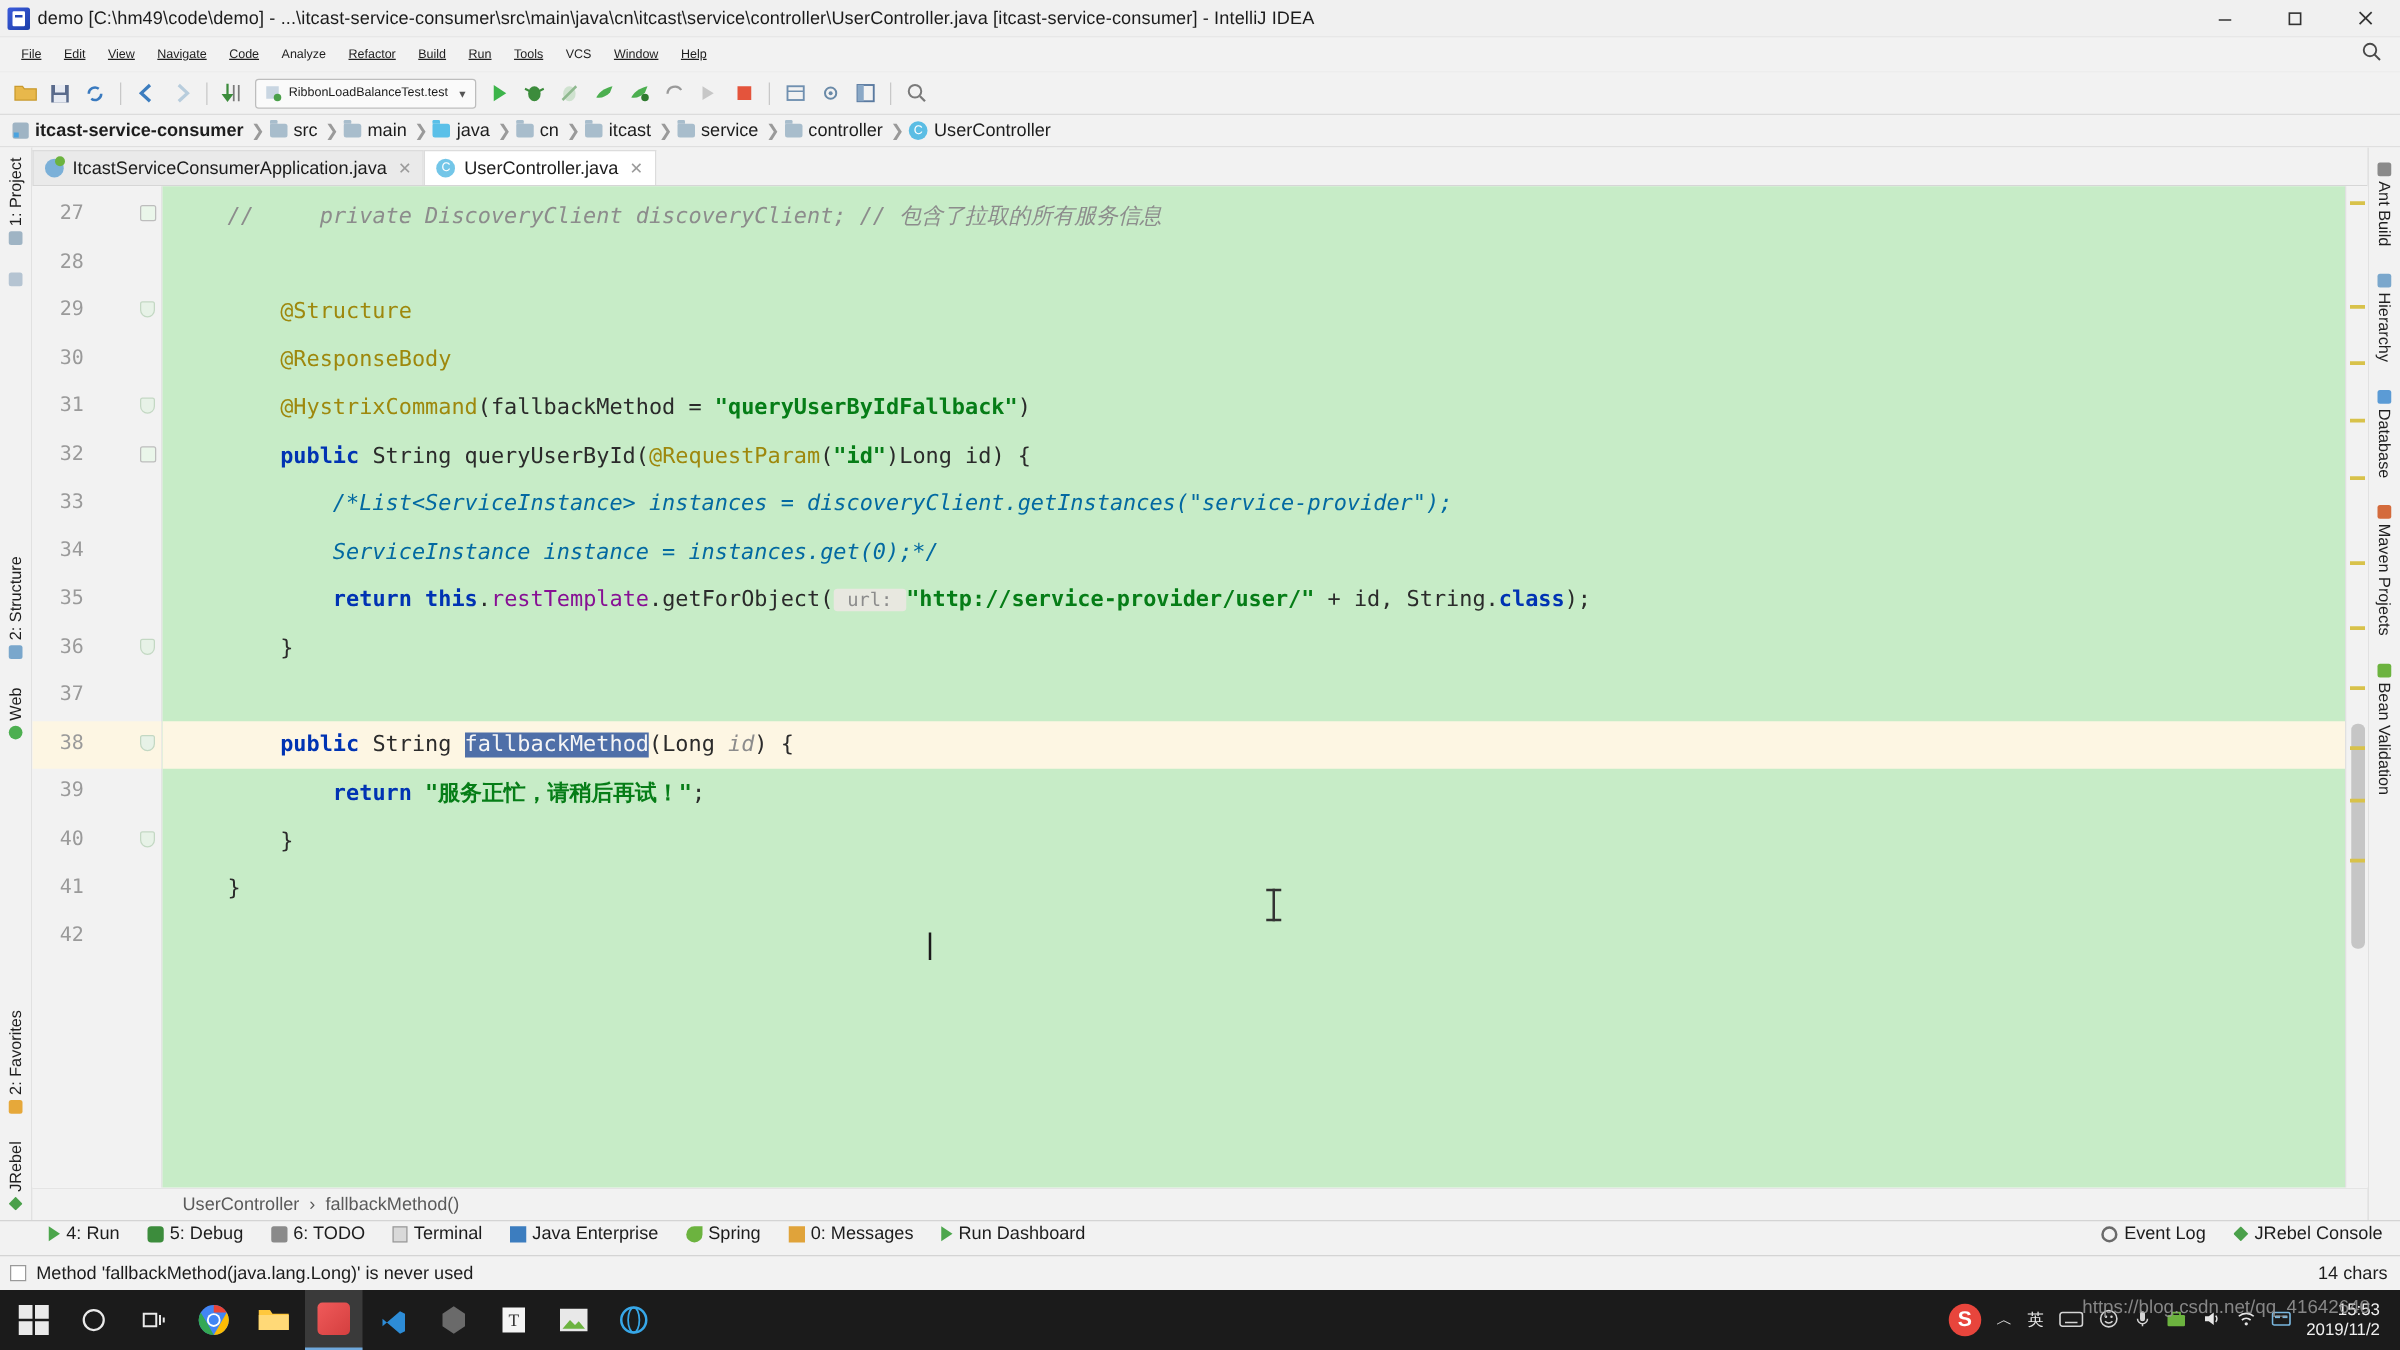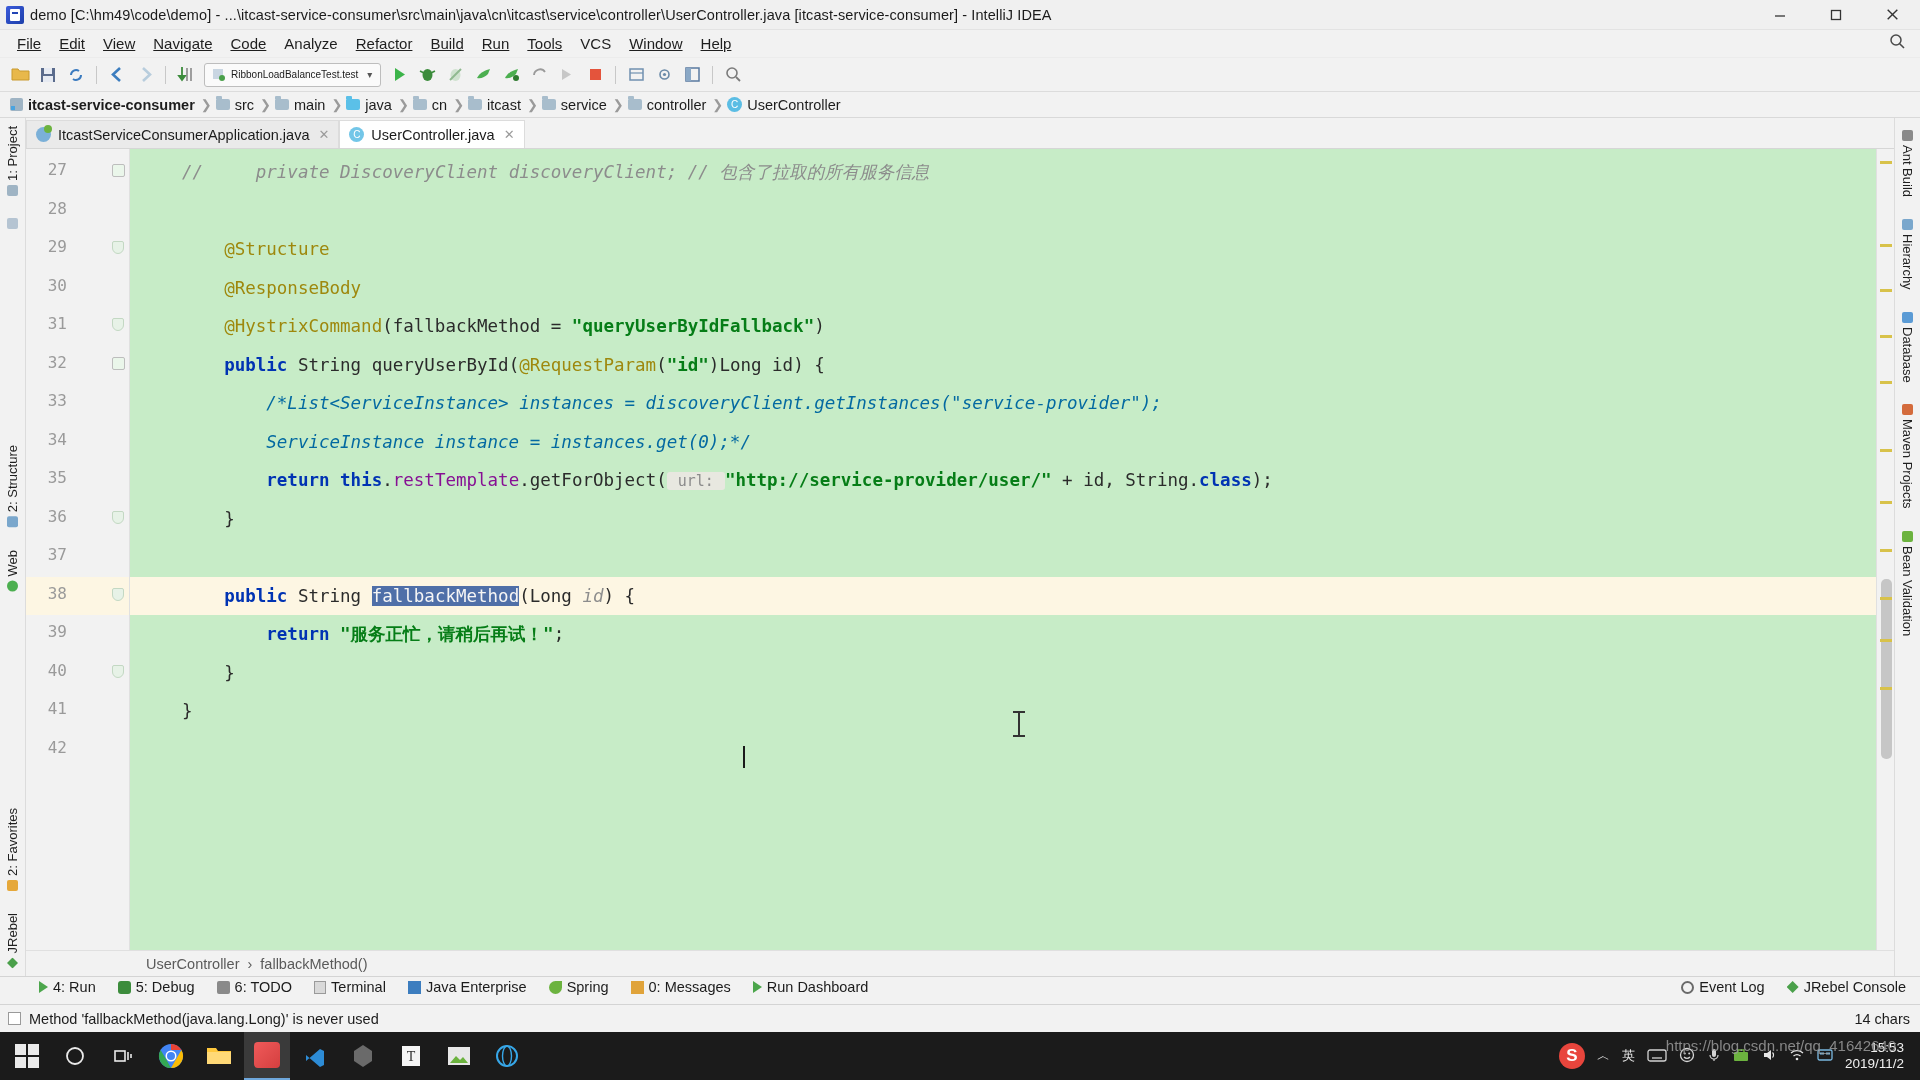--- a/index.html
+++ b/index.html
@@ -36,21 +36,21 @@
     color: #333; font-size: 15px;
   }
   .win-btn svg { display: block; }
 
   
   .menubar {
     height: 28px; background: #f2f2f2; display: flex; align-items: center;
     padding-left: 8px; flex: 0 0 28px; border-bottom: 1px solid #ececec;
   }
   .menu-item {
-    font-size: 15px; color: #1e1e1e; padding: 3px 9px; white-space: nowrap;
+    font-size: 10px; color: #1e1e1e; padding: 3px 9px; white-space: nowrap;
   }
   .menu-item u { text-decoration: underline; }
   .menubar .mb-spacer { flex: 1 1 auto; }
   .search-everywhere { padding-right: 14px; color: #555; }
 
   
   .toolbar {
     height: 34px; background: #f2f2f2; display: flex; align-items: center;
     padding-left: 6px; flex: 0 0 34px; border-bottom: 1px solid #dcdcdc;
   }

